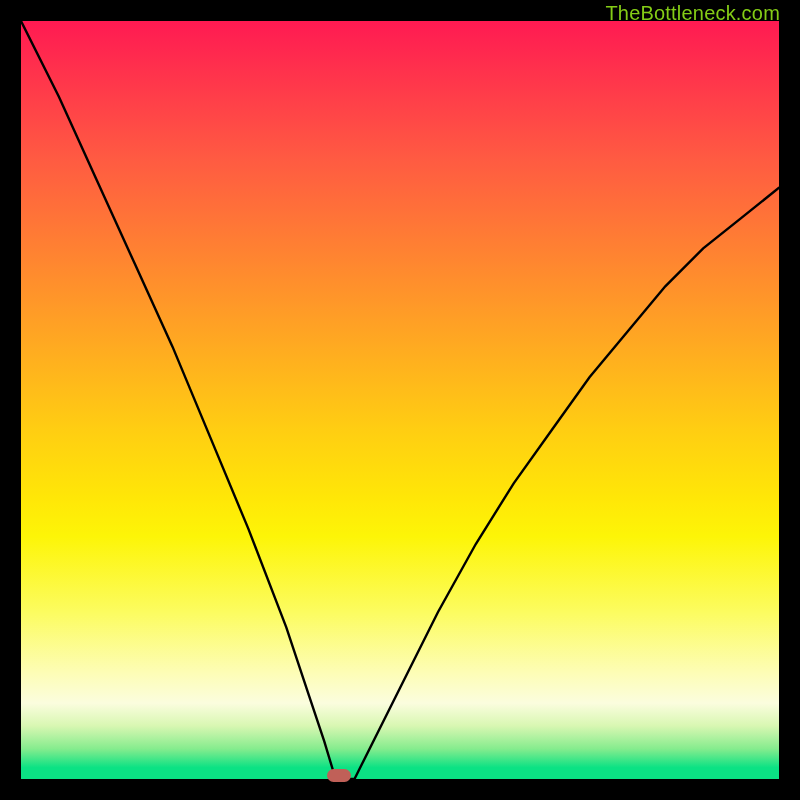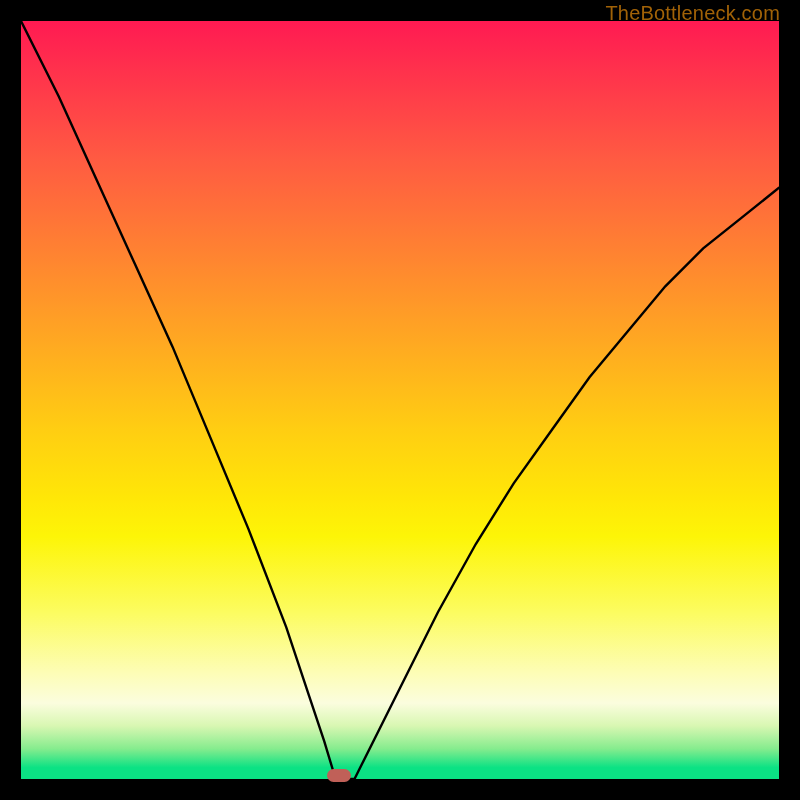--- a/index.html
+++ b/index.html
@@ -39,21 +39,21 @@
       #d8f7b2 93%,
       #86ec8e 96%,
       #0be284 98.5%,
       #0be284 100%
     );
   }
   .watermark {
     position: absolute;
     top: 2px;
     right: 20px;
-    color: #a16207;
+    color: #84cc16;
     font-size: 20px;
     font-weight: 500;
     letter-spacing: 0.2px;
   }
   svg.curve {
     position: absolute;
     left: 21px;
     top: 21px;
     width: 758px;
     height: 758px;

